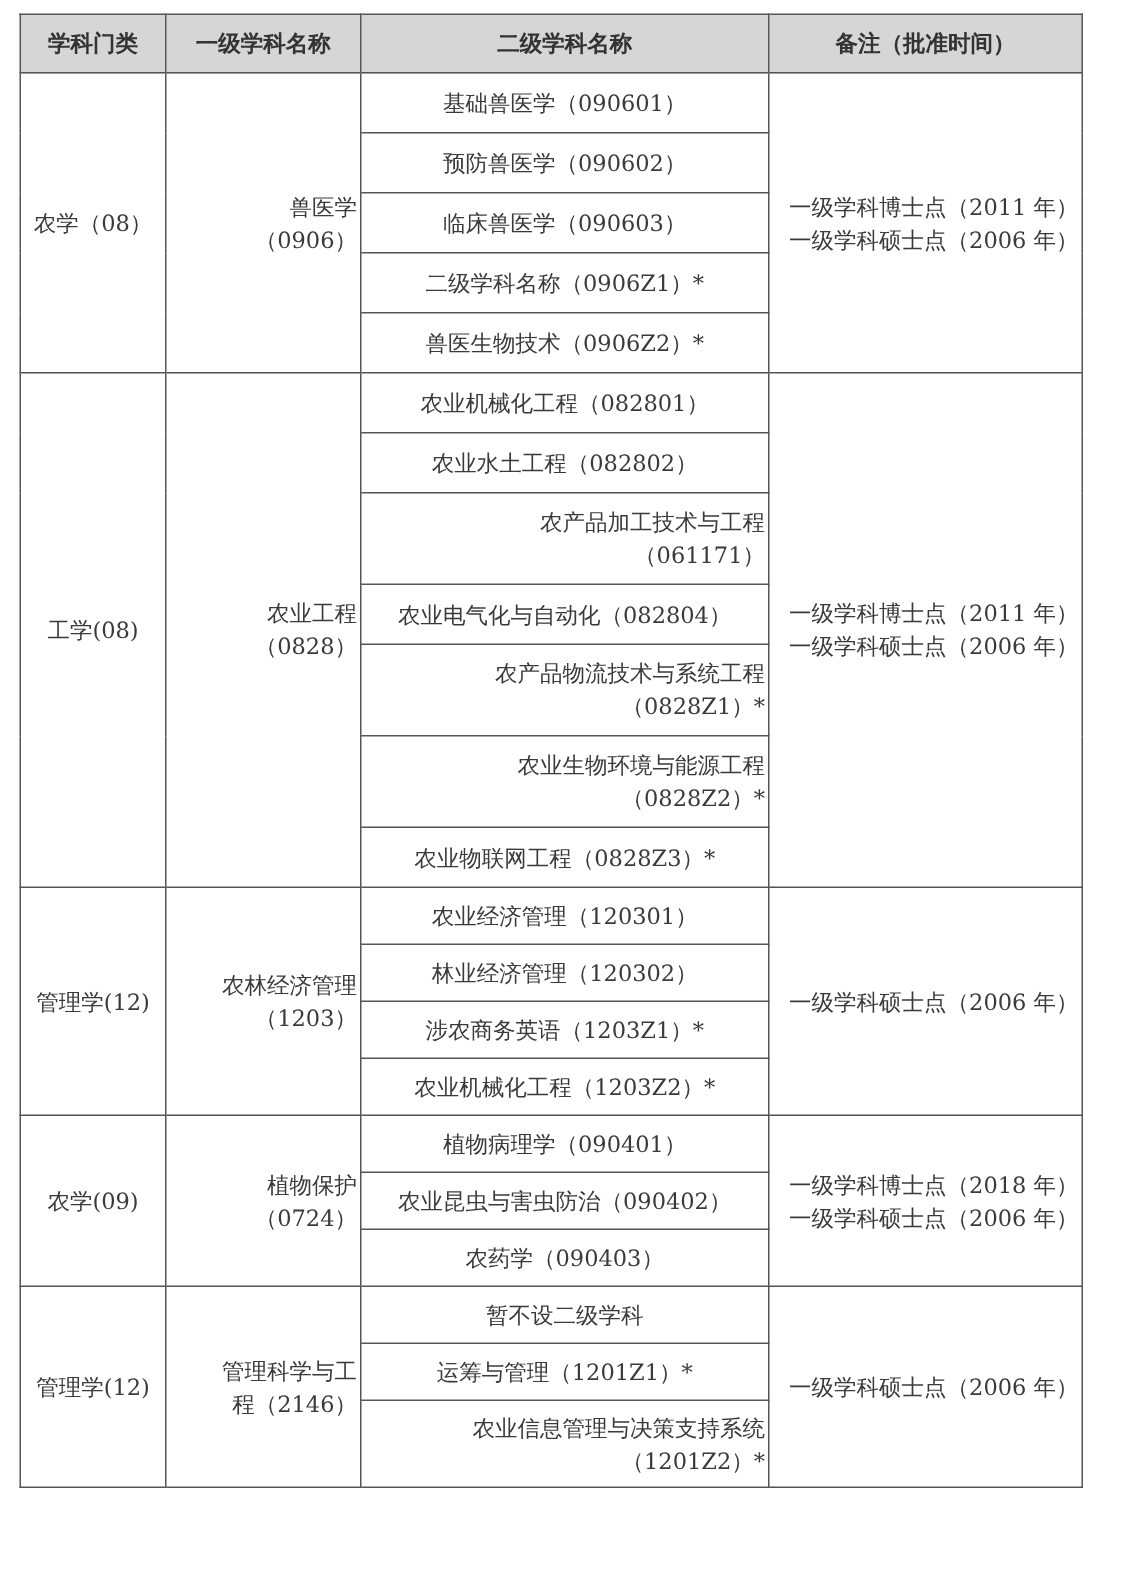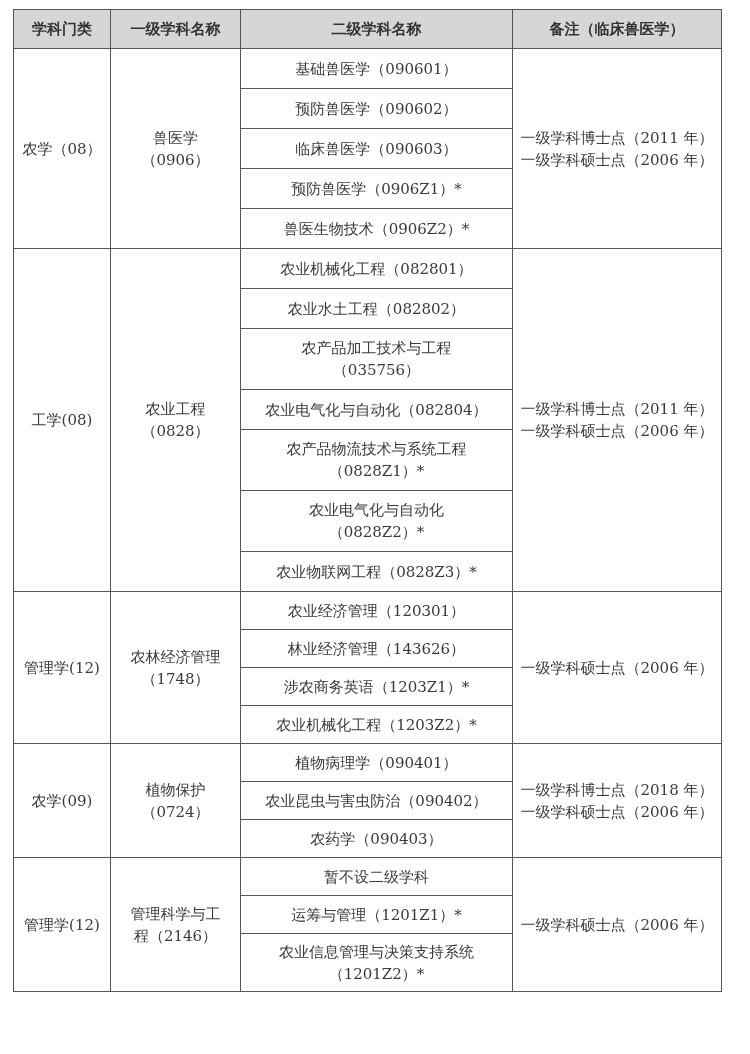--- a/index.html
+++ b/index.html
@@ -8,40 +8,40 @@
   table.grid { position: absolute; left: 13px; top: 9px; border-collapse: collapse;
                table-layout: fixed; width: 708px; padding-left: 36px; }
   table.grid col.c1 { width: 97px; }
   table.grid col.c2 { width: 130px; }
   table.grid col.c3 { width: 272px; }
   table.grid col.c4 { width: 209px; }
   table.grid th, table.grid td { border: 1.5px solid #555555; text-align: center;
                vertical-align: middle; padding: 0 2px; font-size: 15px; line-height: 22px; }
   table.grid th { background: #d6d6d6; font-family: "DejaVu Sans", "Liberation Sans", sans-serif;
                font-weight: bold; font-size: 15px; color: #333333; height: 38px; }
-  .note-line { display: block; white-space: nowrap; }
+  .note-line { display: block; white-space: nowrap; text-align: right; }
   .r42 { height: 40px; } .r40 { height: 38px; } .r63 { height: 61px; } .r60 { height: 58px; }
   td.cat, td.l1, td.note { font-size: 15px; }
 </style>
 </head>
 <body>
 
 <table class="grid">
   <colgroup>
       <col class="c1">
       <col class="c2">
       <col class="c3">
       <col class="c4">
     </colgroup>
   <thead>
     <tr>
       <th>学科门类</th>
       <th>一级学科名称</th>
       <th>二级学科名称</th>
-      <th>备注（临床兽医学）</th>
+      <th>备注（批准时间）</th>
     </tr>
   </thead>
   <tbody>
 
     <tr class="r42">
       <td rowspan="5" class="cat">农学（08）</td>
       <td rowspan="5" class="l1">
         <span class="note-line">兽医学</span>
         <span class="note-line">（0906）</span>
       </td>
@@ -51,21 +51,21 @@
         <span class="note-line">一级学科硕士点（2006 年）</span>
       </td>
     </tr>
     <tr class="r42">
         <td>预防兽医学（090602）</td>
       </tr>
     <tr class="r42">
         <td>临床兽医学（090603）</td>
       </tr>
     <tr class="r42">
-        <td>预防兽医学（0906Z1）*</td>
+        <td>二级学科名称（0906Z1）*</td>
       </tr>
     <tr class="r42">
         <td>兽医生物技术（0906Z2）*</td>
       </tr>
 
     <tr class="r42">
       <td rowspan="7" class="cat">工学(08)</td>
       <td rowspan="7" class="l1">
         <span class="note-line">农业工程</span>
         <span class="note-line">（0828）</span>
@@ -75,55 +75,55 @@
         <span class="note-line">一级学科博士点（2011 年）</span>
         <span class="note-line">一级学科硕士点（2006 年）</span>
       </td>
     </tr>
     <tr class="r42">
         <td>农业水土工程（082802）</td>
       </tr>
     <tr class="r63">
         <td>
       <span class="note-line">农产品加工技术与工程</span>
-      <span class="note-line">（035756）</span>
+      <span class="note-line">（061171）</span>
     </td>
       </tr>
     <tr class="r42">
         <td>农业电气化与自动化（082804）</td>
       </tr>
     <tr class="r63">
         <td>
       <span class="note-line">农产品物流技术与系统工程</span>
       <span class="note-line">（0828Z1）*</span>
     </td>
       </tr>
     <tr class="r63">
         <td>
-      <span class="note-line">农业电气化与自动化</span>
+      <span class="note-line">农业生物环境与能源工程</span>
       <span class="note-line">（0828Z2）*</span>
     </td>
       </tr>
     <tr class="r42">
         <td>农业物联网工程（0828Z3）*</td>
       </tr>
 
     <tr class="r40">
       <td rowspan="4" class="cat">管理学(12)</td>
       <td rowspan="4" class="l1">
         <span class="note-line">农林经济管理</span>
-        <span class="note-line">（1748）</span>
+        <span class="note-line">（1203）</span>
       </td>
       <td>农业经济管理（120301）</td>
       <td rowspan="4" class="note">
         <span class="note-line">一级学科硕士点（2006 年）</span>
       </td>
     </tr>
     <tr class="r40">
-        <td>林业经济管理（143626）</td>
+        <td>林业经济管理（120302）</td>
       </tr>
     <tr class="r40">
         <td>涉农商务英语（1203Z1）*</td>
       </tr>
     <tr class="r40">
         <td>农业机械化工程（1203Z2）*</td>
       </tr>
 
     <tr class="r40">
       <td rowspan="3" class="cat">农学(09)</td>

